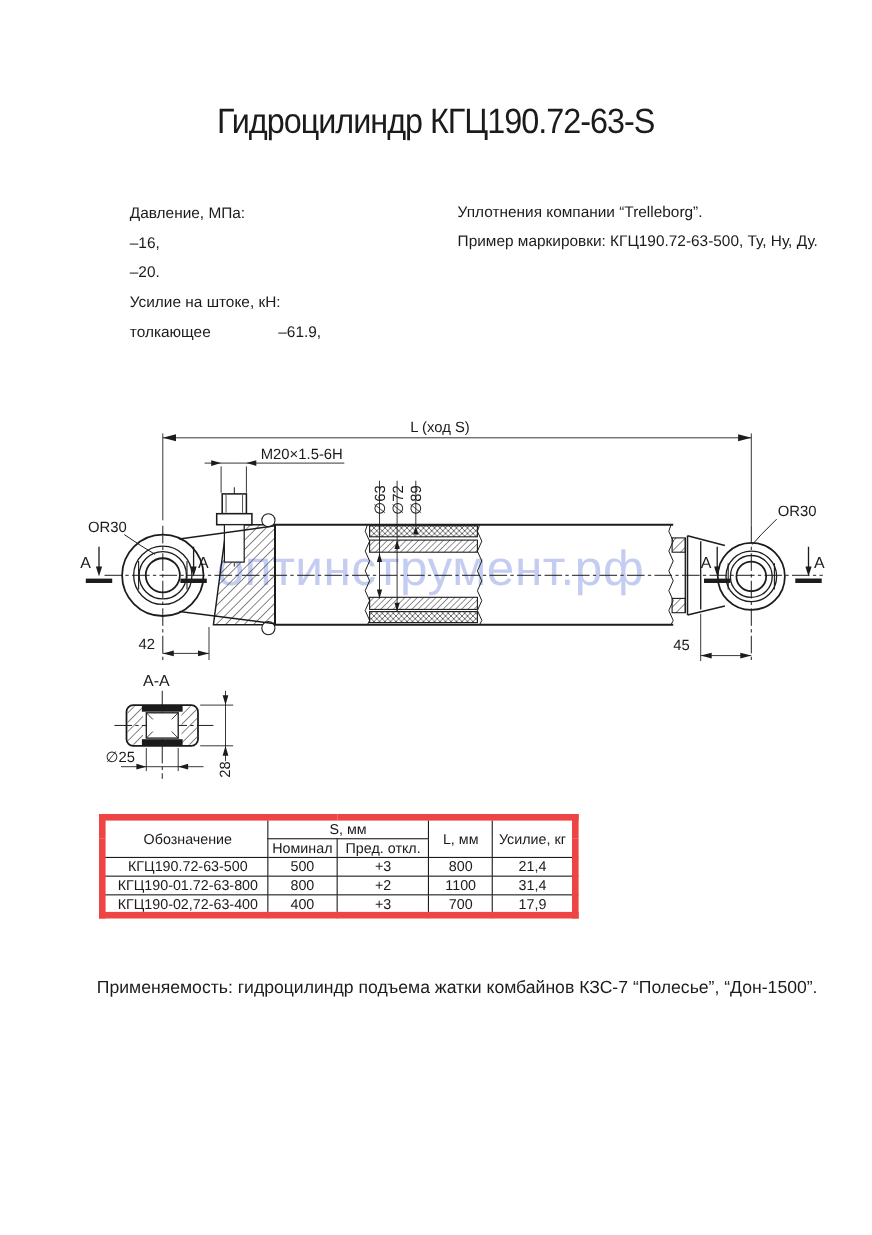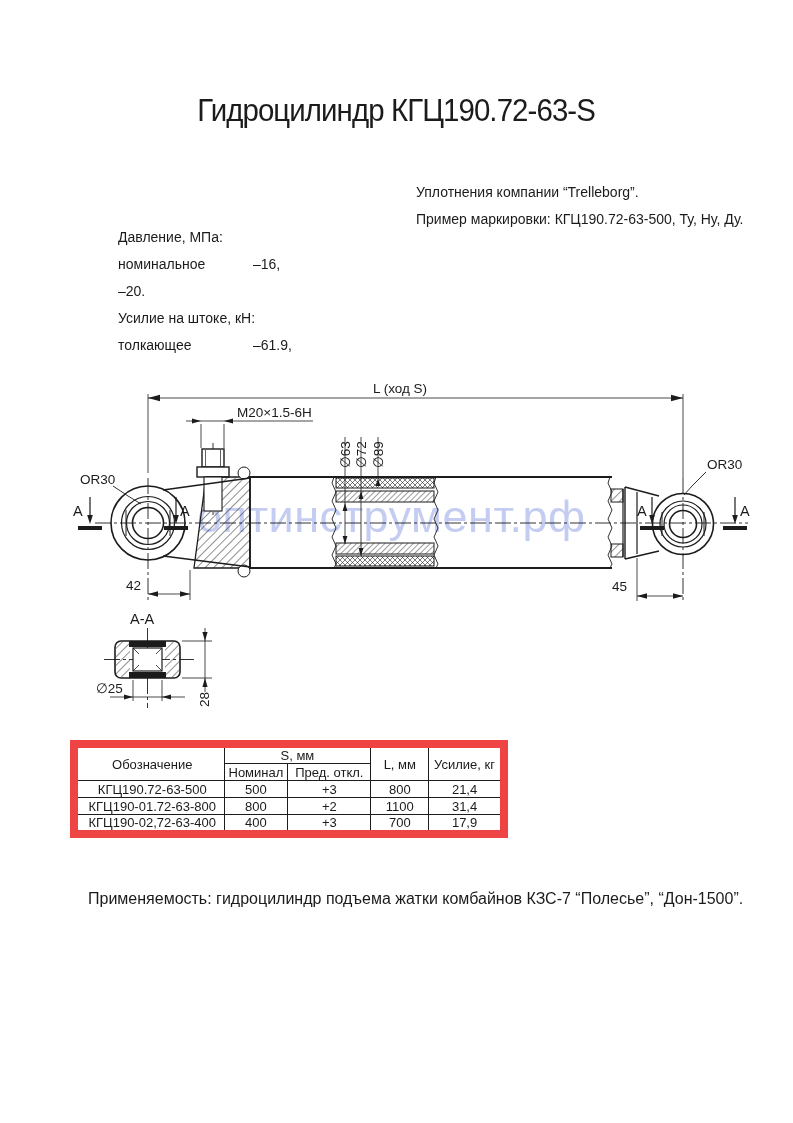--- a/index.html
+++ b/index.html
@@ -7,58 +7,57 @@
     width:793px;height:1123px;position:relative;overflow:hidden;
     background:#ffffff;color:#1b1b1b;
     font-family:"Liberation Sans","DejaVu Sans",sans-serif;
   }
   .abs{position:absolute;}
   .title{
     top:94px;left:0;width:793px;text-align:center;
     font-size:32px;line-height:1;letter-spacing:-1px;white-space:nowrap;
   }
   .title span{display:inline-block;transform:scaleX(0.92);transform-origin:center;}
-  .specs{top:180px;left:118px;width:260px;font-size:14px;margin-top:44px;}
+  .specs{top:180px;left:118px;width:260px;font-size:14px;}
   .spec-line{height:27px;line-height:27px;display:flex;white-space:nowrap;}
   .spec-line .lab{width:135px;flex:0 0 135px;}
   .notes-right{top:179px;left:416px;width:360px;font-size:14px;}
   .notes-right div{height:27px;line-height:27px;white-space:nowrap;}
   .watermark{
     top:494px;left:197px;font-size:45px;line-height:1;white-space:nowrap;
     color:#c4cdf1;letter-spacing:0.5px;z-index:1;
   }
   svg.drawing{top:370px;left:0;z-index:2;}
   svg text{font-family:"Liberation Sans","DejaVu Sans",sans-serif;fill:#1b1b1b;}
   .dimtxt{font-size:13.5px;}
   .sectxt{font-size:14.5px;}
   .size-table{
     top:740px;left:70px;border-collapse:collapse;table-layout:fixed;
     font-size:13px;color:#1b1b1b;
   }
   .size-table th,.size-table td{
     border:1px solid #1c1c1c;padding:0 4px;font-weight:normal;
     text-align:center;white-space:nowrap;overflow:hidden;
   }
-  .size-table{border:8px solid #ef4444;}
+  .size-table{border:6px solid #ef4444;margin-left:20px;}
   .size-table .des{text-align:center;padding-left:7px;}
   .r1{height:19px;} .r2{height:17px;} .rd{height:17px;}
   .app-note{top:890px;left:88px;font-size:16px;white-space:nowrap;}
 </style>
 </head>
 <body>
 
 <div class="abs title"><span>Гидроцилиндр КГЦ190.72-63-S</span></div>
 
 <div class="abs specs">
   <div class="spec-line">
     <span class="lab">Давление, МПа:</span>
     <span class="val"></span>
   </div>
   <div class="spec-line">
-    <span class="lab">номинальное</span>
     <span class="val">–16,</span>
   </div>
   <div class="spec-line">
     <span class="val">–20.</span>
   </div>
   <div class="spec-line">
     <span class="lab">Усилие на штоке, кН:</span>
     <span class="val"></span>
   </div>
   <div class="spec-line">

